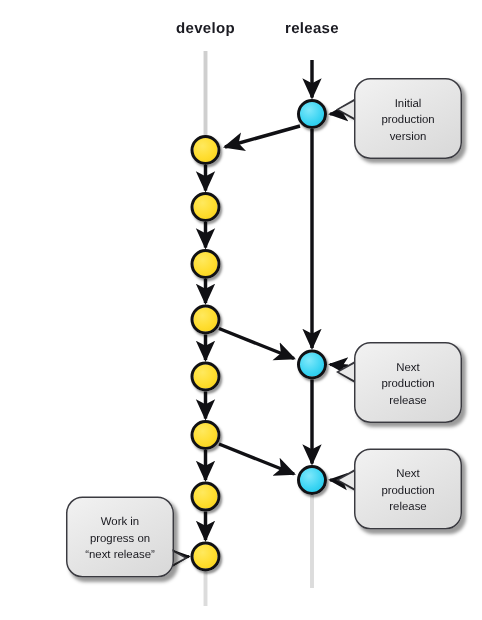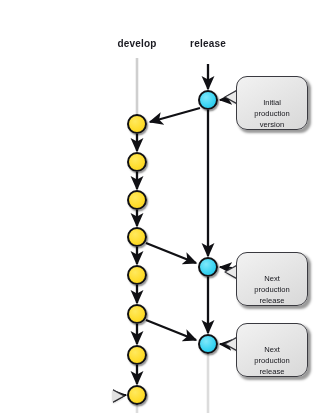--- a/index.html
+++ b/index.html
@@ -3,21 +3,21 @@
 <meta charset="utf-8">
 <style>
   html,body{margin:0;padding:0;}
   body{
     width:321px;height:413px;
     background:#ffffff;
     font-family:"Liberation Sans", sans-serif;
     position:relative;
     overflow:hidden;
   }
-  #stage{position:absolute;inset:0;width:321px;height:365px;margin-top:24px;}
+  #stage{position:absolute;inset:0;width:321px;height:365px;}
 
   .col-label{
     position:absolute;
     font-size:10px;
     font-weight:bold;
     color:#1b1b22;
     letter-spacing:.2px;
     white-space:nowrap;
     transform:translateX(-50%);
   }
@@ -36,20 +36,21 @@
   .node.master{background:radial-gradient(circle at 38% 33%, #7fe8fb 0%, #3dd5f3 55%, #18c3e6 100%);}
 
   .callout{
     position:absolute;
     box-sizing:border-box;
     border:1.4px solid #3a3a40;
     border-radius:11px;
     background:linear-gradient(150deg,#f2f2f2 0%,#e6e6e6 45%,#d8d8d8 100%);
     box-shadow:2.2px 2.6px 2.4px rgba(0,0,0,.40);
     display:flex;
+    align-items:center;
     justify-content:center;
     text-align:center;
     color:#16161c;
     font-size:7.6px;
     line-height:11px;
     padding:20px 5px;
   }
   .callout .ctext{display:block;white-space:pre-line;}
 
   .tail{position:absolute;width:0;height:0;}
@@ -155,14 +156,19 @@
   <div class="tail tail-left-edge" style="left:224px;top:313px;"></div>
   <div class="tail tail-left" style="left:226px;top:314px;"></div>
   <div class="callout" style="left:236px;top:299px;width:72px;height:54px;">
     <span class="ctext">Next
 production
 release</span>
   </div>
 
   <div class="tail tail-right-edge" style="left:113px;top:365px;"></div>
   <div class="tail tail-right" style="left:112px;top:366px;"></div>
+  <div class="callout" style="left:44px;top:331px;width:72px;height:54px;">
+    <span class="ctext">Work in
+progress on
+“next release”</span>
+  </div>
 
 </div>
 
 </body></html>

